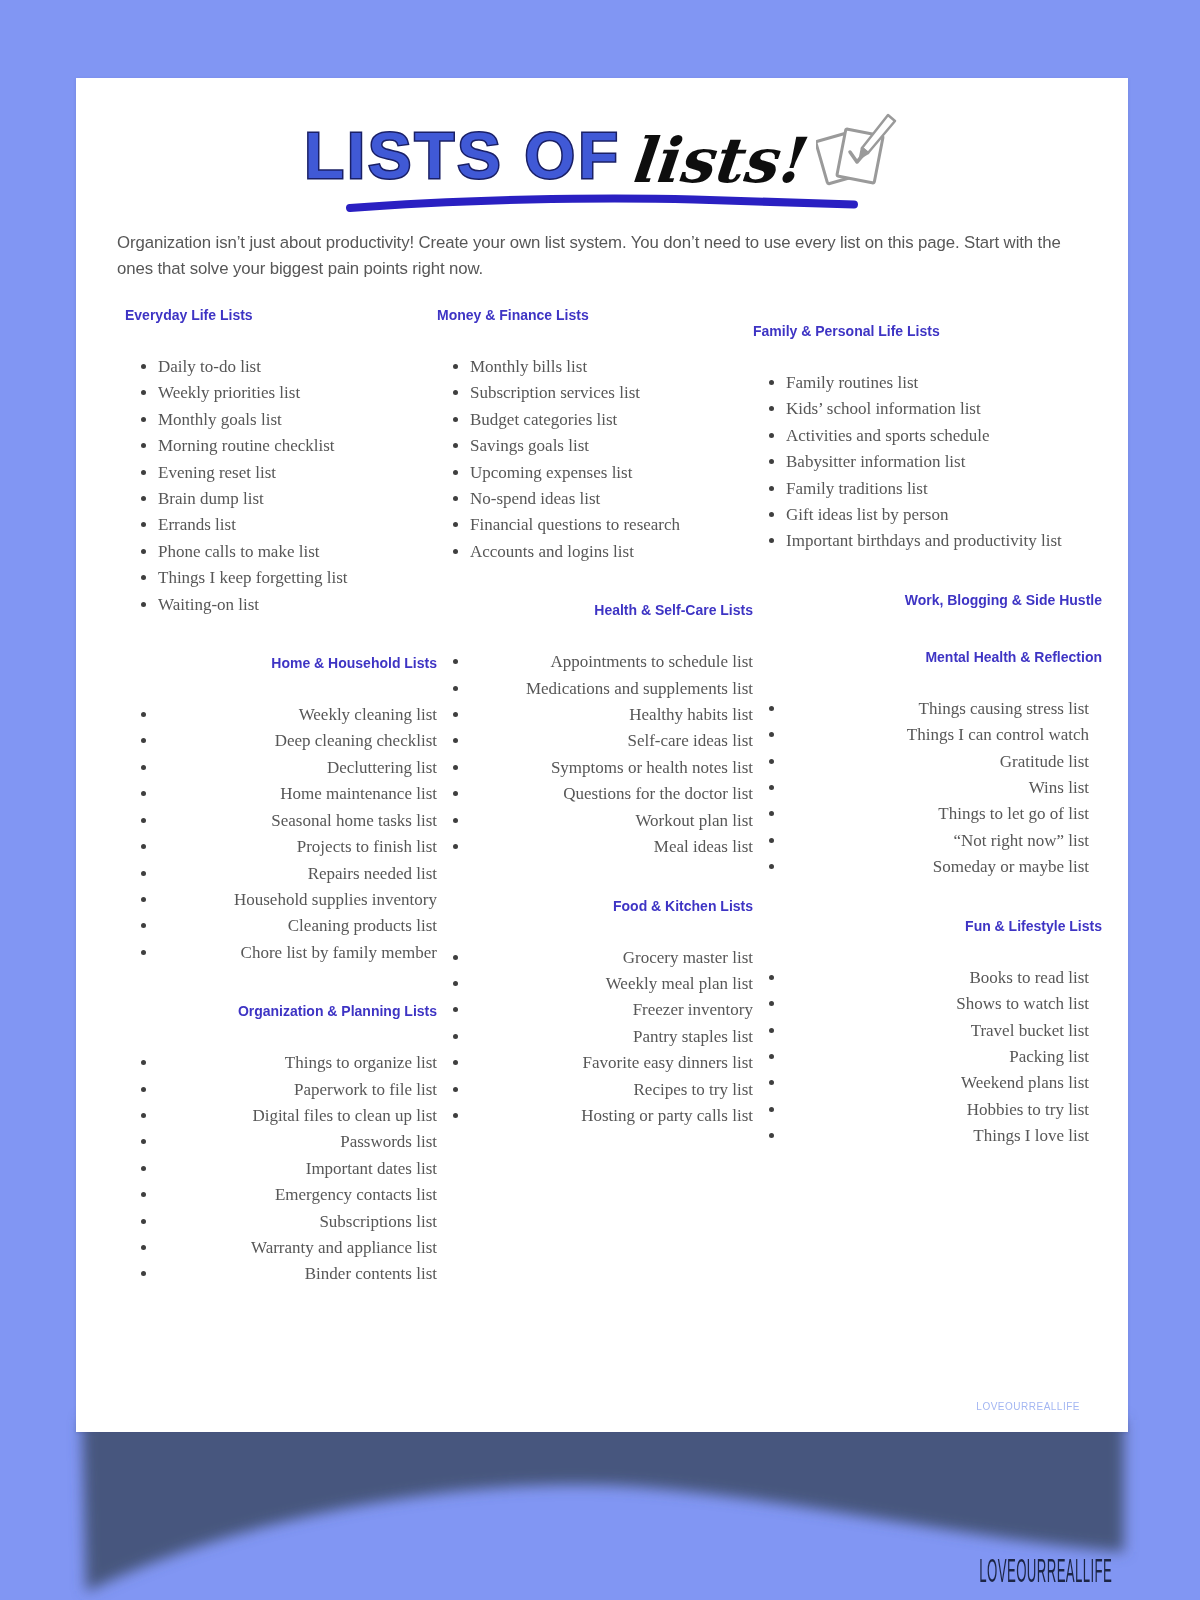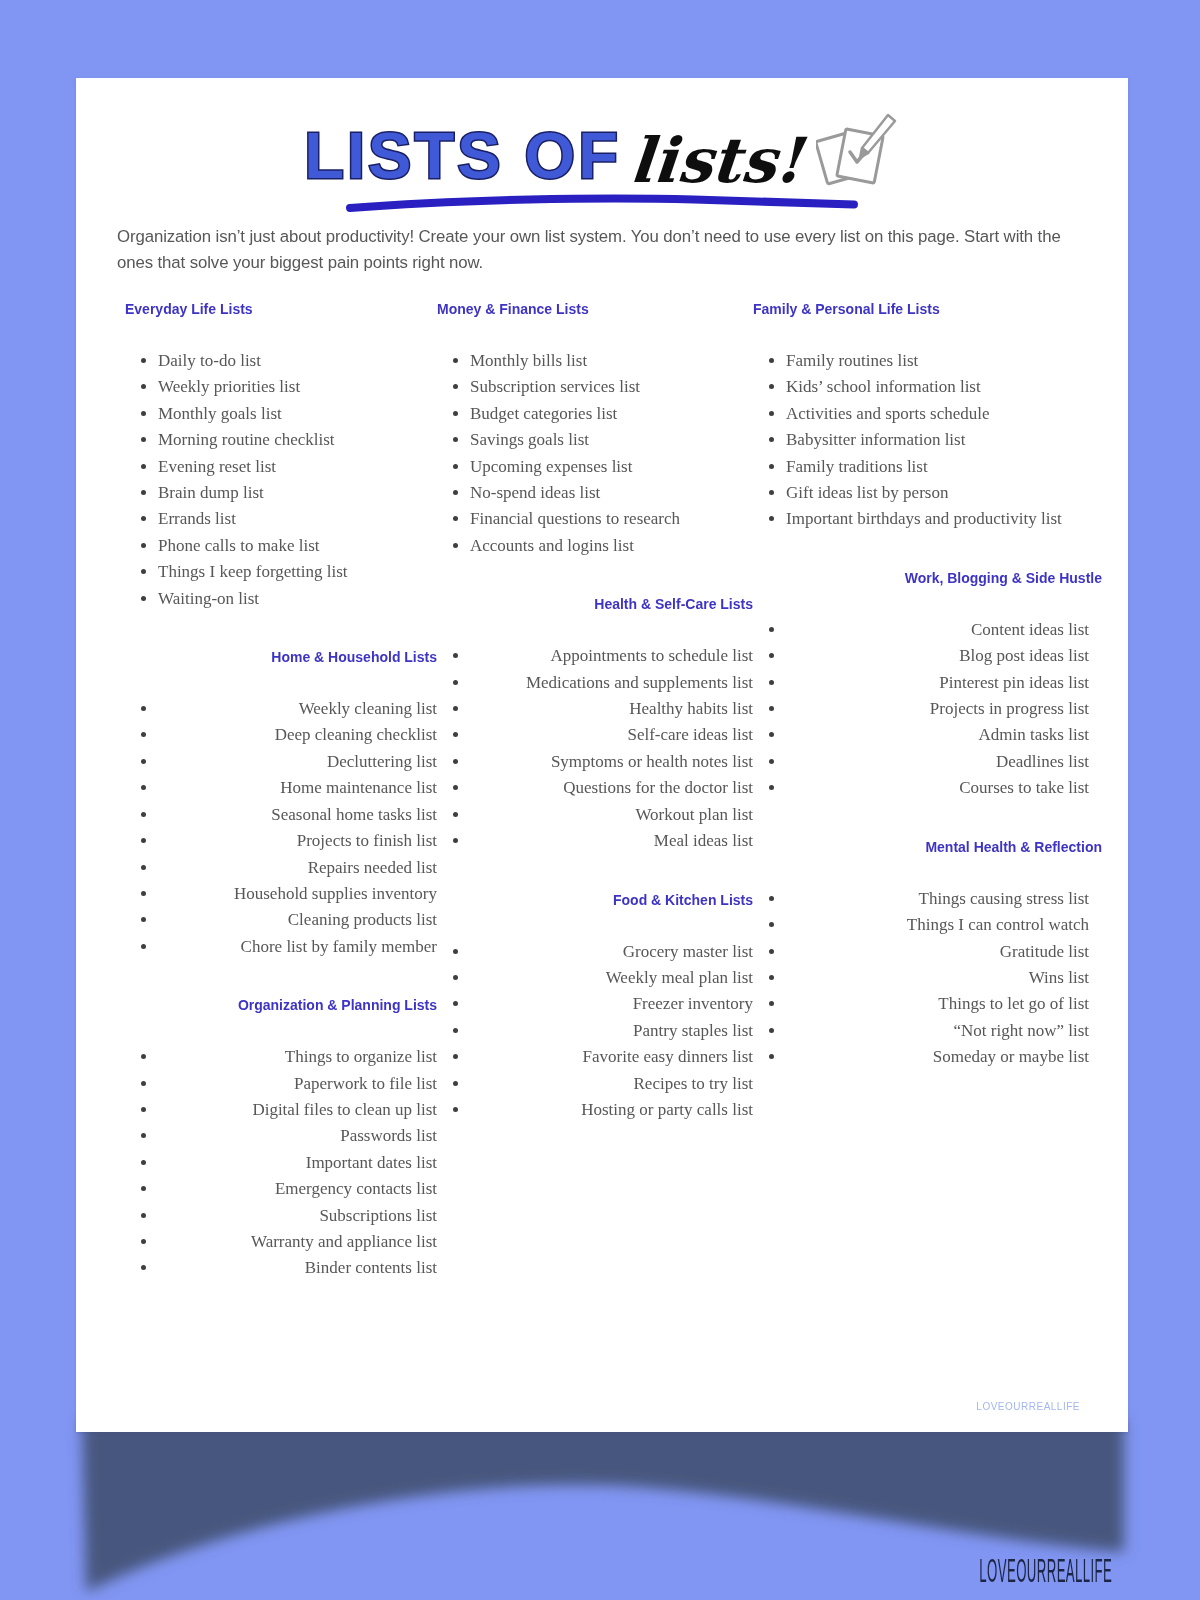--- a/index.html
+++ b/index.html
@@ -49,38 +49,38 @@
     display: inline-block;
     transform: skewX(-8deg);
     margin-left: 14px;
     vertical-align: -4px;
   }
   .title-icon { vertical-align: -10px; margin-left: 8px; }
   .underline-svg { display:block; margin: 0 auto; margin-top: 2px; }
 
   
   .intro {
-    margin: 10px 0 0 41px;
+    margin: 16px 0 0 41px;
     width: 980px;
     font-size: 16.8px;
     letter-spacing: -0.1px;
     line-height: 26px;
     color: var(--item-text, #575757);
   }
 
   
   .columns {
     display: flex;
     align-items: flex-start;
     padding: 22px 26px 0 49px;
   }
   .col { flex: none; }
   .col:nth-child(1) { width: 312px; }
   .col:nth-child(2) { width: 316px; }
-  .col:nth-child(3) { flex: 1; }
+  .col:nth-child(3) { flex: 1; margin-top: 16px; }
   .col:nth-child(2) ul { max-width: 288px; }
   .col:nth-child(3) ul { max-width: 303px; }
 
   .section + .section { margin-top: 34px; text-align: right; }
   .section h2 {
     margin: 0;
     font-size: 14px;
     line-height: 23px;
     font-weight: 700;
     color: var(--heading, #3e34c4);
@@ -252,42 +252,45 @@
               <li>Kids’ school information list</li>
               <li>Activities and sports schedule</li>
               <li>Babysitter information list</li>
               <li>Family traditions list</li>
               <li>Gift ideas list by person</li>
               <li>Important birthdays and productivity list</li>
             </ul>
           </section>
           <section class="section">
             <h2>Work, Blogging &amp; Side Hustle</h2>
-            <ul>
-              <li>Content ideas list</li>
-              <li>Blog post ideas list</li>
-              <li>Pinterest pin ideas list</li>
-              <li>Projects in progress list</li>
-              <li>Admin tasks list</li>
-              <li>Deadlines list</li>
-              <li>Courses to take list</li>
-            </ul>
           </section>
           <section class="section">
             <h2>Mental Health &amp; Reflection</h2>
             <ul>
               <li>Things causing stress list</li>
               <li>Things I can control watch</li>
               <li>Gratitude list</li>
               <li>Wins list</li>
               <li>Things to let go of list</li>
               <li>“Not right now” list</li>
               <li>Someday or maybe list</li>
             </ul>
           </section>
+          <section class="section">
+            <h2>Fun &amp; Lifestyle Lists</h2>
+            <ul>
+              <li>Books to read list</li>
+              <li>Shows to watch list</li>
+              <li>Travel bucket list</li>
+              <li>Packing list</li>
+              <li>Weekend plans list</li>
+              <li>Hobbies to try list</li>
+              <li>Things I love list</li>
+            </ul>
+          </section>
         </div>
       </div>
 
     <div class="watermark">LOVEOURREALLIFE</div>
   </div>
 
   <div class="brand">LOVEOURREALLIFE</div>
 </div>
 
 </body></html>

